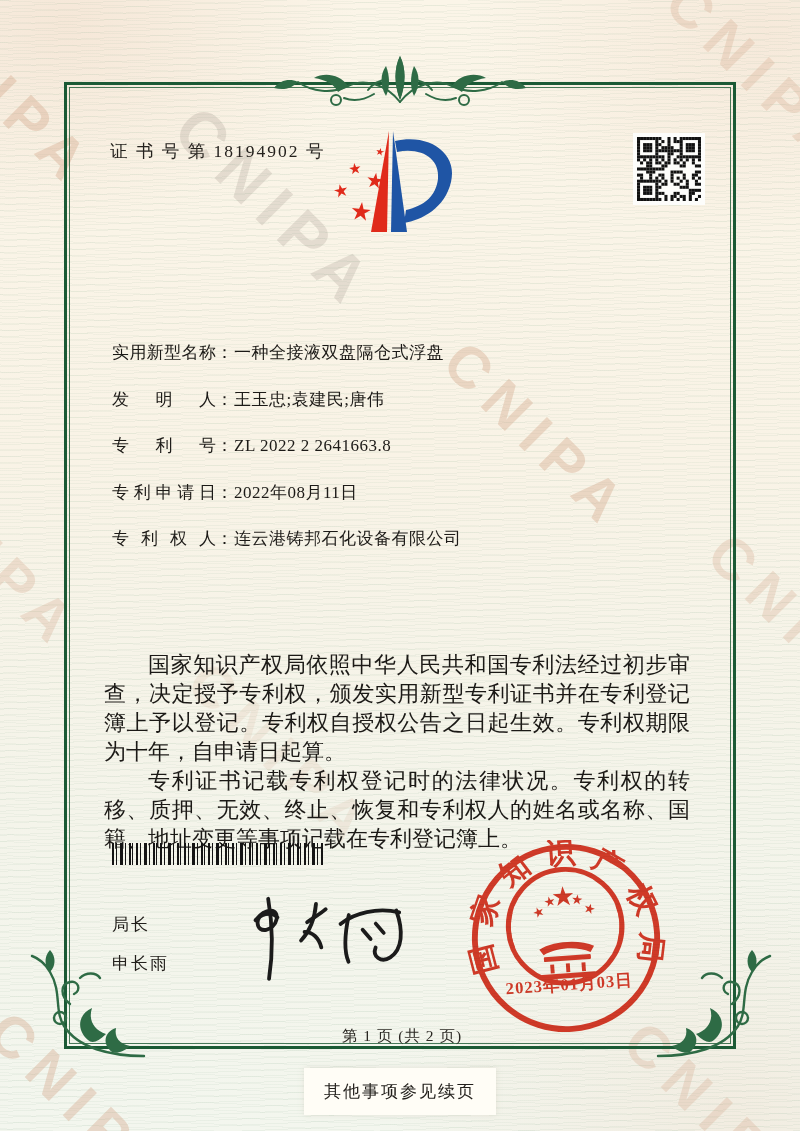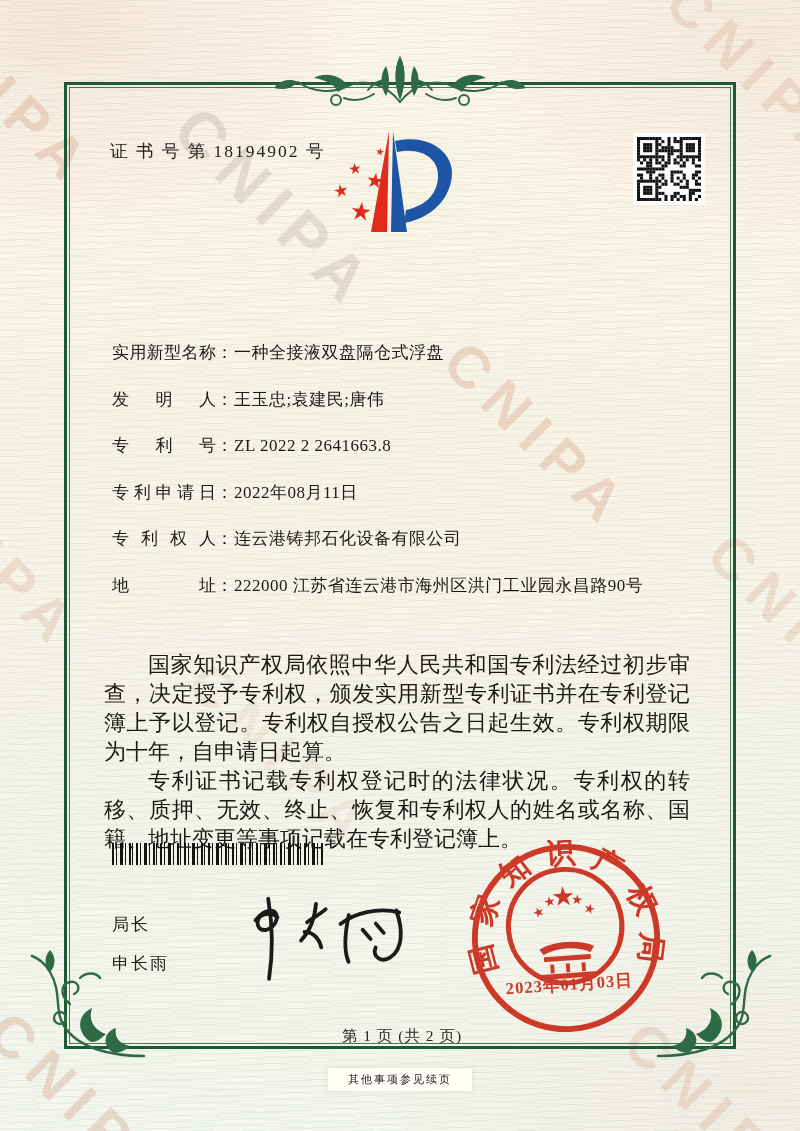--- a/index.html
+++ b/index.html
@@ -96,21 +96,21 @@
   .signature { position:absolute; left:220px; top:888px; }
 
   .seal { position:absolute; left:465px; top:840px; opacity:.94; mix-blend-mode:multiply; }
 
   .page-no {
     position:absolute; left:4px; right:0; top:1026px; text-align:center;
     font-size:15.5px; color:#2a2722; letter-spacing:1px;
   }
   .note {
     position:absolute; left:50%; top:1068px; transform:translateX(-50%);
-    background:#fffdf6; padding:4px 20px; font-size:11px; letter-spacing:2px; color:#23201c;
+    background:#fffdf6; padding:12px 20px; font-size:17px; letter-spacing:2px; color:#23201c;
     box-shadow:0 0 6px rgba(180,170,150,.25);
   }
 </style>
 </head>
 <body>
 
 <div class="page">
   <div class="texture"></div>
 
   <span class="wm tan" style="left:-58px; top:-14px;">CNIPA</span>
@@ -429,23 +429,20 @@
     </div>
     <div class="frow">
       <span class="flabel">专利号</span><span class="fcolon">：</span><span class="fvalue">ZL 2022 2 2641663.8</span>
     </div>
     <div class="frow">
       <span class="flabel">专利申请日</span><span class="fcolon">：</span><span class="fvalue">2022年08月11日</span>
     </div>
     <div class="frow">
       <span class="flabel">专利权人</span><span class="fcolon">：</span><span class="fvalue">连云港铸邦石化设备有限公司</span>
     </div>
-    <div class="frow">
-      <span class="flabel">地址</span><span class="fcolon">：</span><span class="fvalue">222000 江苏省连云港市海州区洪门工业园永昌路90号</span>
-    </div>
   </div>
 
   <div class="body-text">
     <p>国家知识产权局依照中华人民共和国专利法经过初步审查，决定授予专利权，颁发实用新型专利证书并在专利登记簿上予以登记。专利权自授权公告之日起生效。专利权期限为十年，自申请日起算。</p>
     <p>专利证书记载专利权登记时的法律状况。专利权的转移、质押、无效、终止、恢复和专利权人的姓名或名称、国籍、地址变更等事项记载在专利登记簿上。</p>
   </div>
 
   <div class="barcode"></div>
 
   <div class="signer">

